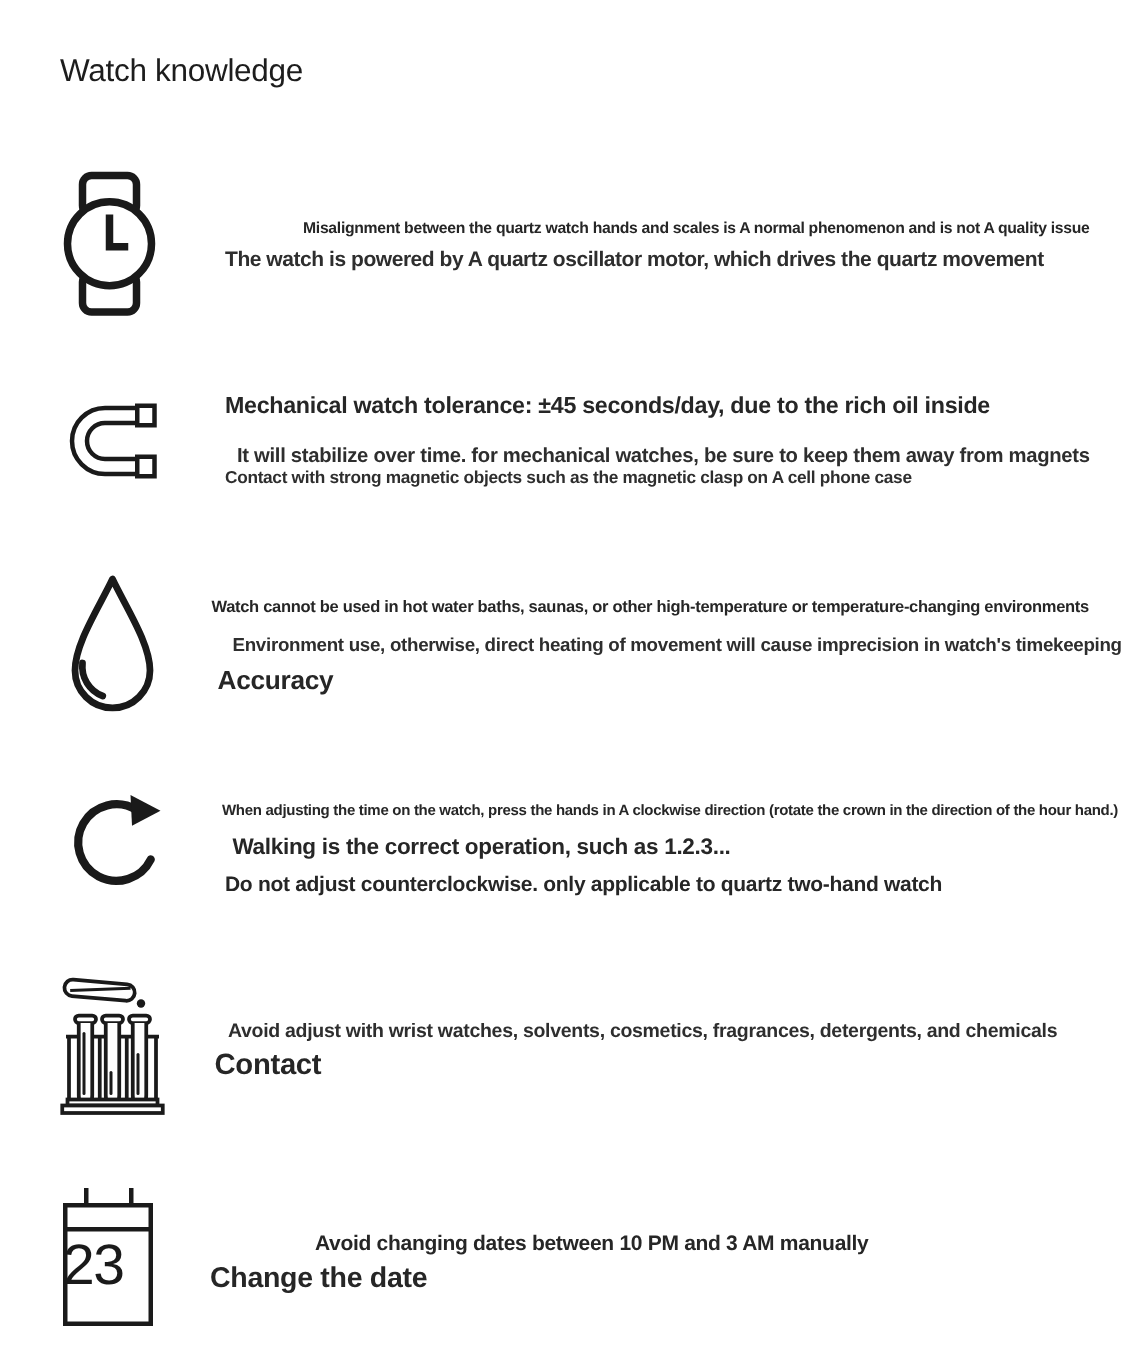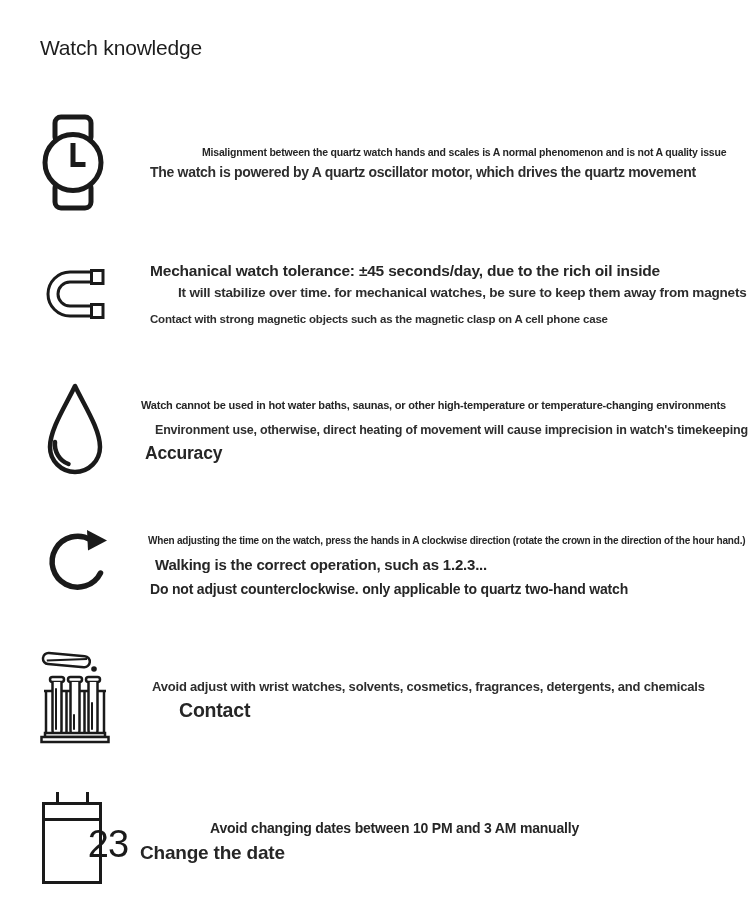--- a/index.html
+++ b/index.html
@@ -27,22 +27,22 @@
   .cal { position:absolute; left:42px; top:792px; width:60px; height:92px; }
   .cal .tick { position:absolute; width:3px; height:16px; background:#1a1a1a; top:0; }
   .cal .tick.t1 { left:14px; } .cal .tick.t2 { left:44px; }
   .cal .box {
     position:absolute; left:0; top:10px; width:60px; height:82px;
     border:3px solid #1a1a1a; box-sizing:border-box; background:#fff;
   }
   .cal .rule { position:absolute; left:0; top:26px; width:60px; height:3px; background:#1a1a1a; }
   .cal .day {
     position:absolute; left:0; top:33px; width:60px;
-    text-align:center; font-size:38px; font-weight:400; color:#1a1a1a;
-    letter-spacing:-1px; line-height:1;padding-left:36px;
+    font-size:38px; font-weight:400; color:#1a1a1a;
+    letter-spacing:-1px; line-height:1;
   }
 </style>
 </head>
 <body>
 
 <div class="page-title">Watch knowledge</div>
 
 <div>
   <span class="icon" style="left:42px; top:114px; width:62px; height:97px;">
     <svg viewBox="0 0 62 97" fill="none">
@@ -59,21 +59,21 @@
 <div>
   <span class="icon" style="left:43px; top:266px; width:64px; height:56px;">
     <svg viewBox="0 0 64 56" fill="none">
       <path d="M56 11 H27 A17 17 0 0 0 27 45 H56" stroke="#1a1a1a" stroke-width="13"></path>
       <path d="M56 11 H27 A17 17 0 0 0 27 45 H56" stroke="#ffffff" stroke-width="7"></path>
       <rect x="48.5" y="4.5" width="11.5" height="13" fill="#fff" stroke="#1a1a1a" stroke-width="3"></rect>
       <rect x="48.5" y="38.5" width="11.5" height="13" fill="#fff" stroke="#1a1a1a" stroke-width="3"></rect>
     </svg>
   </span>
   <div class="line b" style="left:150px; top:262px; font-size:15.5px;">Mechanical watch tolerance: ±45 seconds/day, due to the rich oil inside</div>
-  <div class="line" style="left:158px; top:285px; font-size:13.5px;margin-left:20px;">It will stabilize over time. for mechanical watches, be sure to keep them away from magnets</div>
+  <div class="line" style="left:158px; top:296px; font-size:13.5px;">It will stabilize over time. for mechanical watches, be sure to keep them away from magnets</div>
   <div class="line" style="left:150px; top:313px; font-size:11.5px;">Contact with strong magnetic objects such as the magnetic clasp on A cell phone case</div>
 </div>
 
 <div>
   <span class="icon" style="left:41px; top:381px; width:68px; height:97px;">
     <svg viewBox="0 0 68 97" fill="none">
       <path d="M34 5 C 25 24 9 48 9 66 a25 25 0 0 0 50 0 C 59 48 43 24 34 5 Z" stroke="#1a1a1a" stroke-width="4.5" stroke-linejoin="round"></path>
       <path d="M14 61 a21 21 0 0 0 13.5 22" stroke="#1a1a1a" stroke-width="4.5" stroke-linecap="round"></path>
     </svg>
   </span>
@@ -114,21 +114,21 @@
       <path d="M30.5 37 L30.5 85 Q30.5 93 35 93 Q39.5 93 39.5 85 L39.5 37" fill="#fff" stroke="#1a1a1a" stroke-width="2.5" stroke-linejoin="round"></path>
       <path d="M34 70 V 84" stroke="#1a1a1a" stroke-width="2" stroke-linecap="round"></path>
       <rect x="46" y="32" width="14" height="5" rx="2.5" fill="#fff" stroke="#1a1a1a" stroke-width="2.5"></rect>
       <path d="M48.5 37 L48.5 85 Q48.5 93 53 93 Q57.5 93 57.5 85 L57.5 37" fill="#fff" stroke="#1a1a1a" stroke-width="2.5" stroke-linejoin="round"></path>
       <path d="M52 58 V 84" stroke="#1a1a1a" stroke-width="2" stroke-linecap="round"></path>
       <rect x="5" y="88" width="60" height="4" fill="#fff" stroke="#1a1a1a" stroke-width="2.5"></rect>
       <rect x="1.5" y="92" width="67" height="5" fill="#fff" stroke="#1a1a1a" stroke-width="2.5"></rect>
     </svg>
   </span>
   <div class="line" style="left:152px; top:679px; font-size:13px;">Avoid adjust with wrist watches, solvents, cosmetics, fragrances, detergents, and chemicals</div>
-  <div class="line b" style="left:143px; top:699px; font-size:19.5px;margin-left:36px;">Contact</div>
+  <div class="line b" style="left:143px; top:699px; font-size:19.5px;">Contact</div>
 </div>
 
 <div>
   <div class="cal">
     <div class="tick t1"></div>
     <div class="tick t2"></div>
     <div class="box"></div>
     <div class="rule"></div>
     <div class="day">23</div>
   </div>

